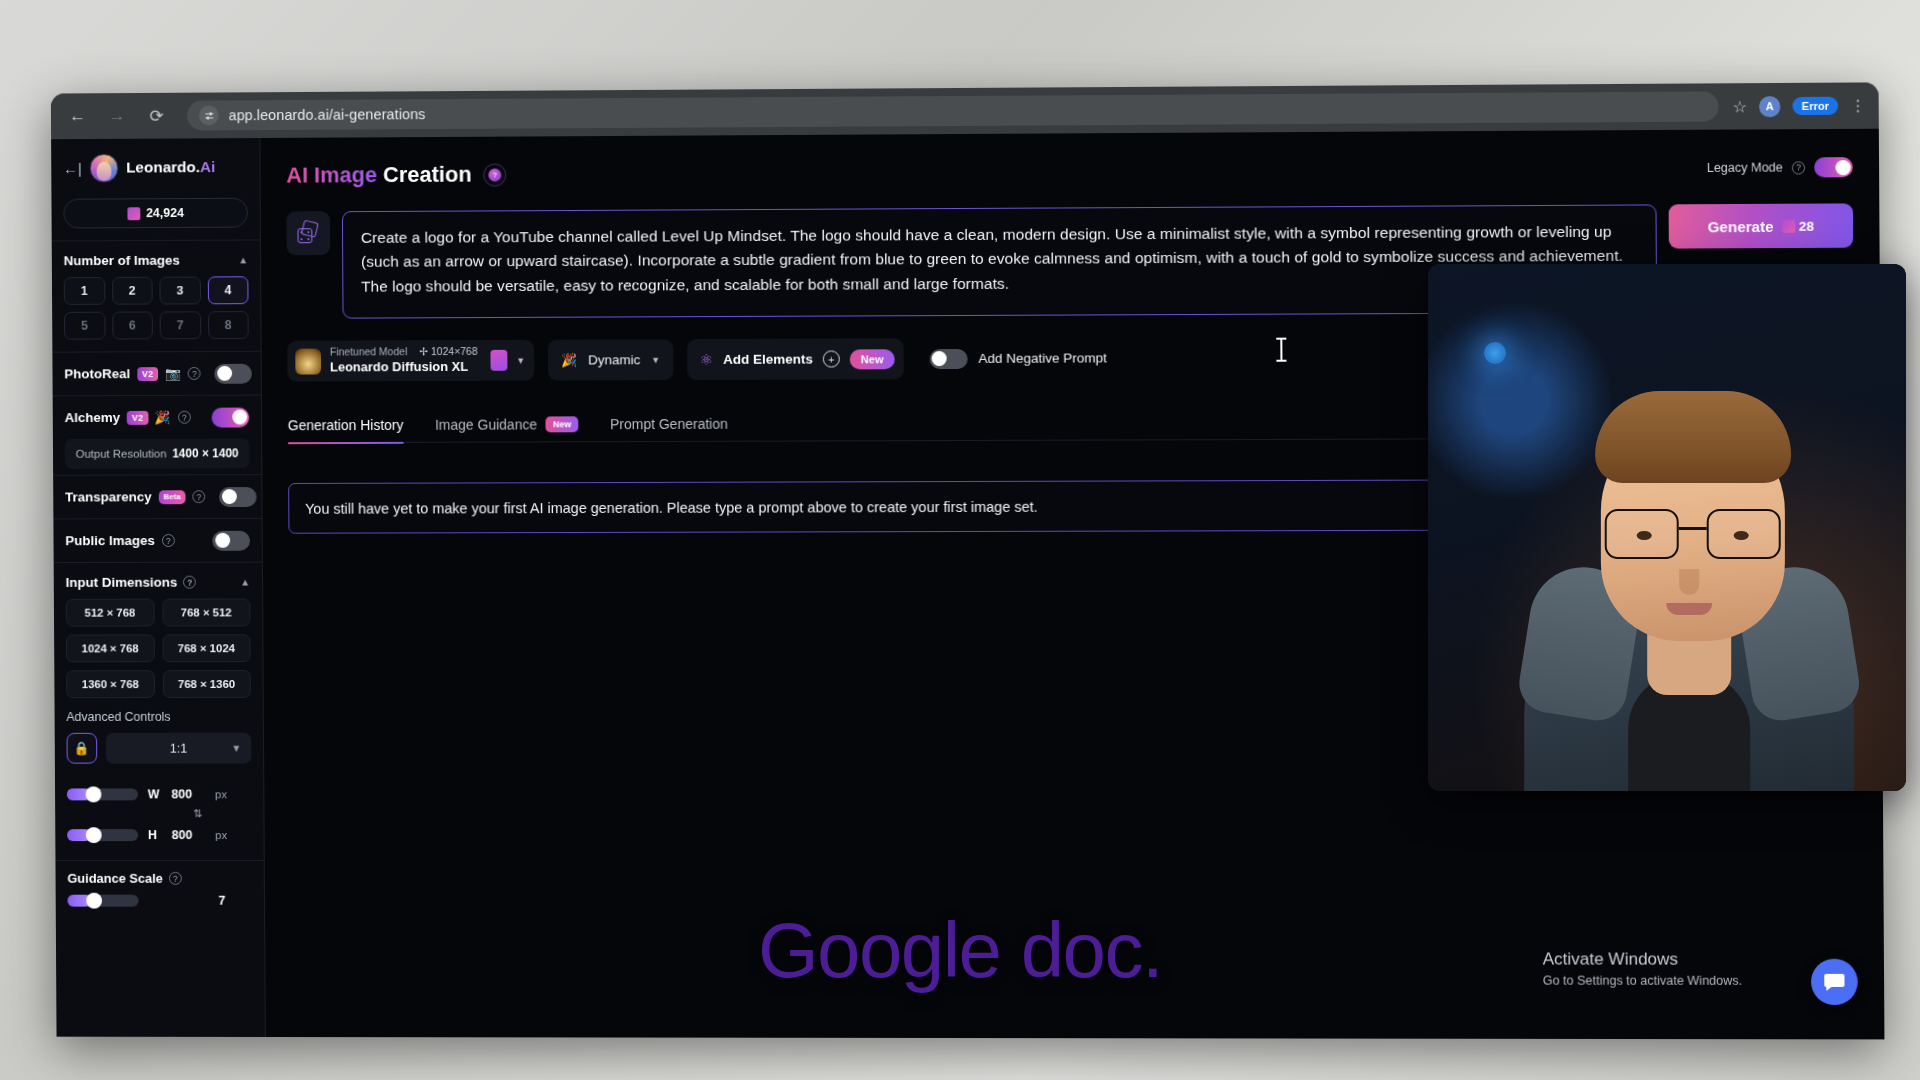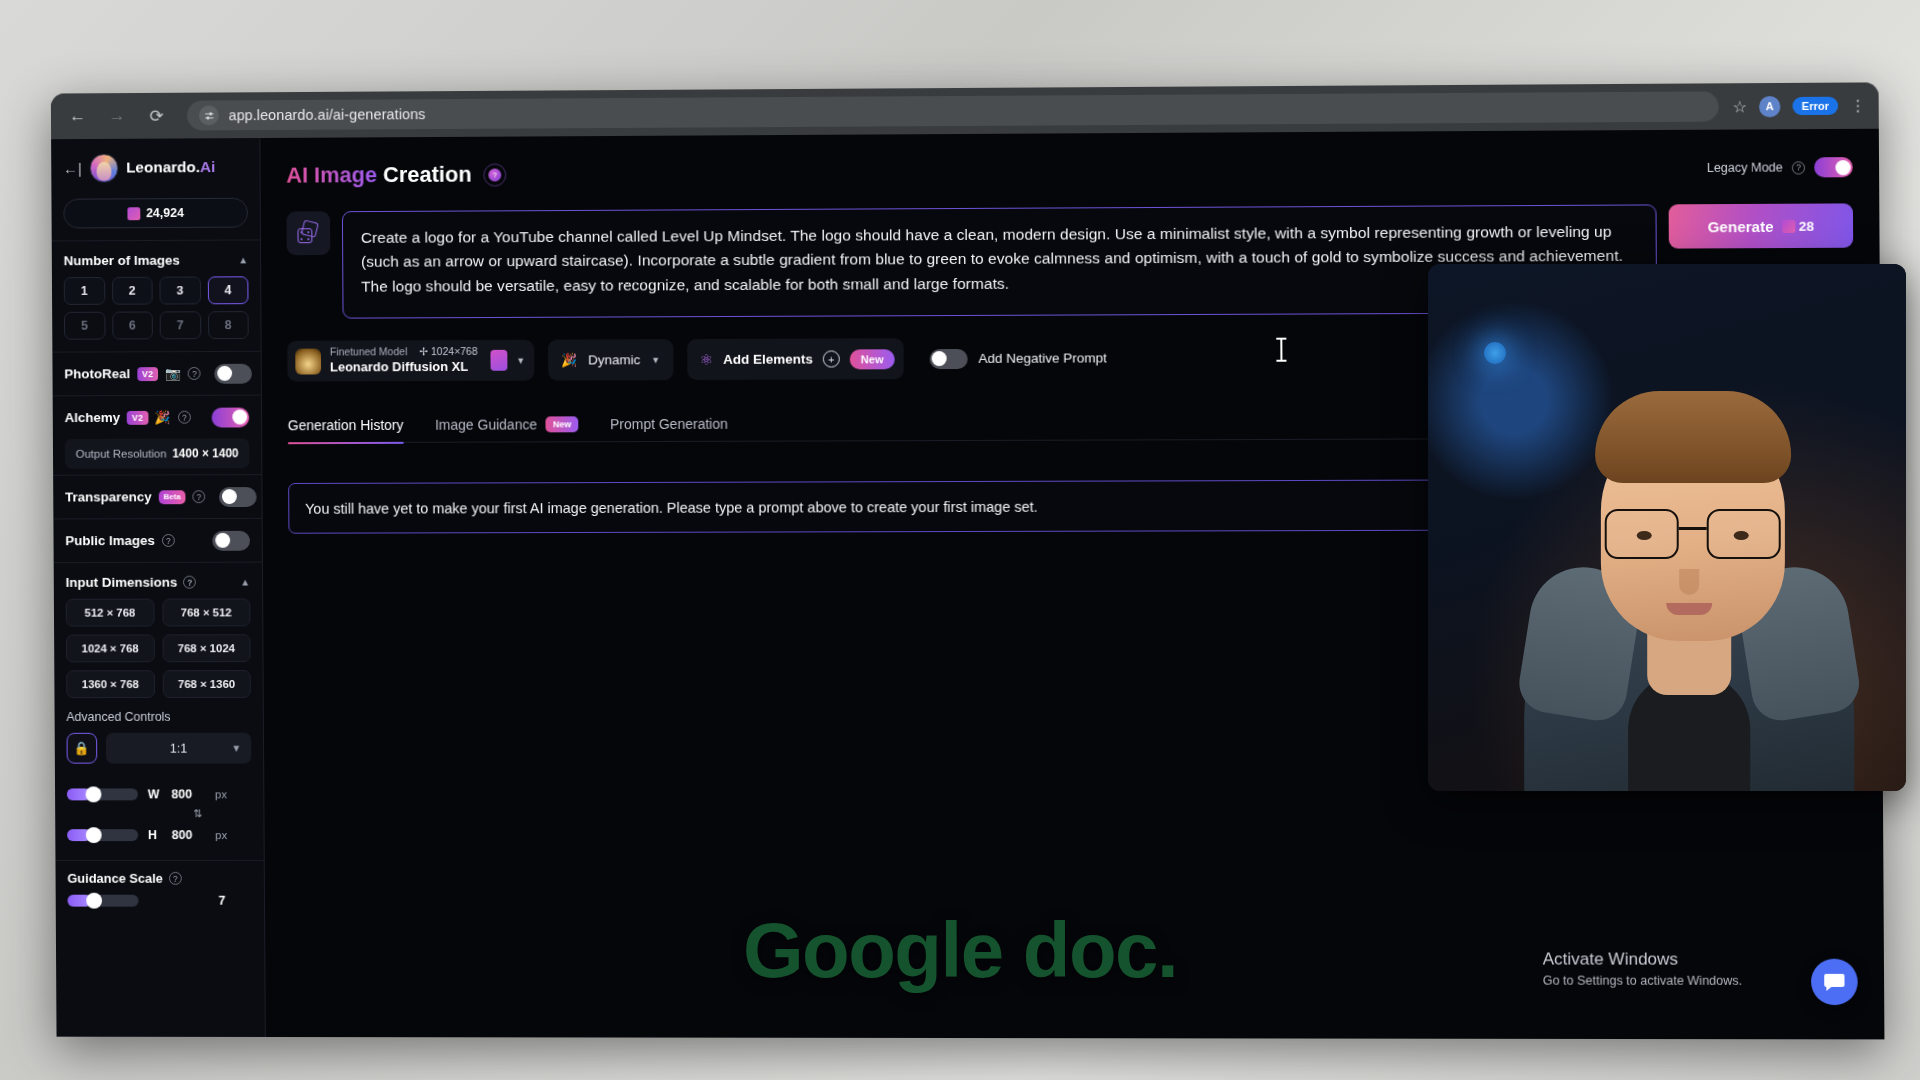--- a/index.html
+++ b/index.html
@@ -568,22 +568,22 @@
     background: #b26b5e;
   }
 
   
   #caption {
     position: absolute;
     left: 0; right: 0;
     top: 905px;
     text-align: center;
     font-size: 78px;
-    font-weight: 700;
-    color: #14532d;
+    font-weight: 400;
+    color: #4c1d95;
     letter-spacing: -1.5px;
     z-index: 60;
     text-shadow: 0 3px 14px rgba(0,0,0,0.5);
   }
 
   #activate-windows {
     position: absolute;
     right: 140px; bottom: 48px;
     color: #c8ccd4;
     z-index: 30;

